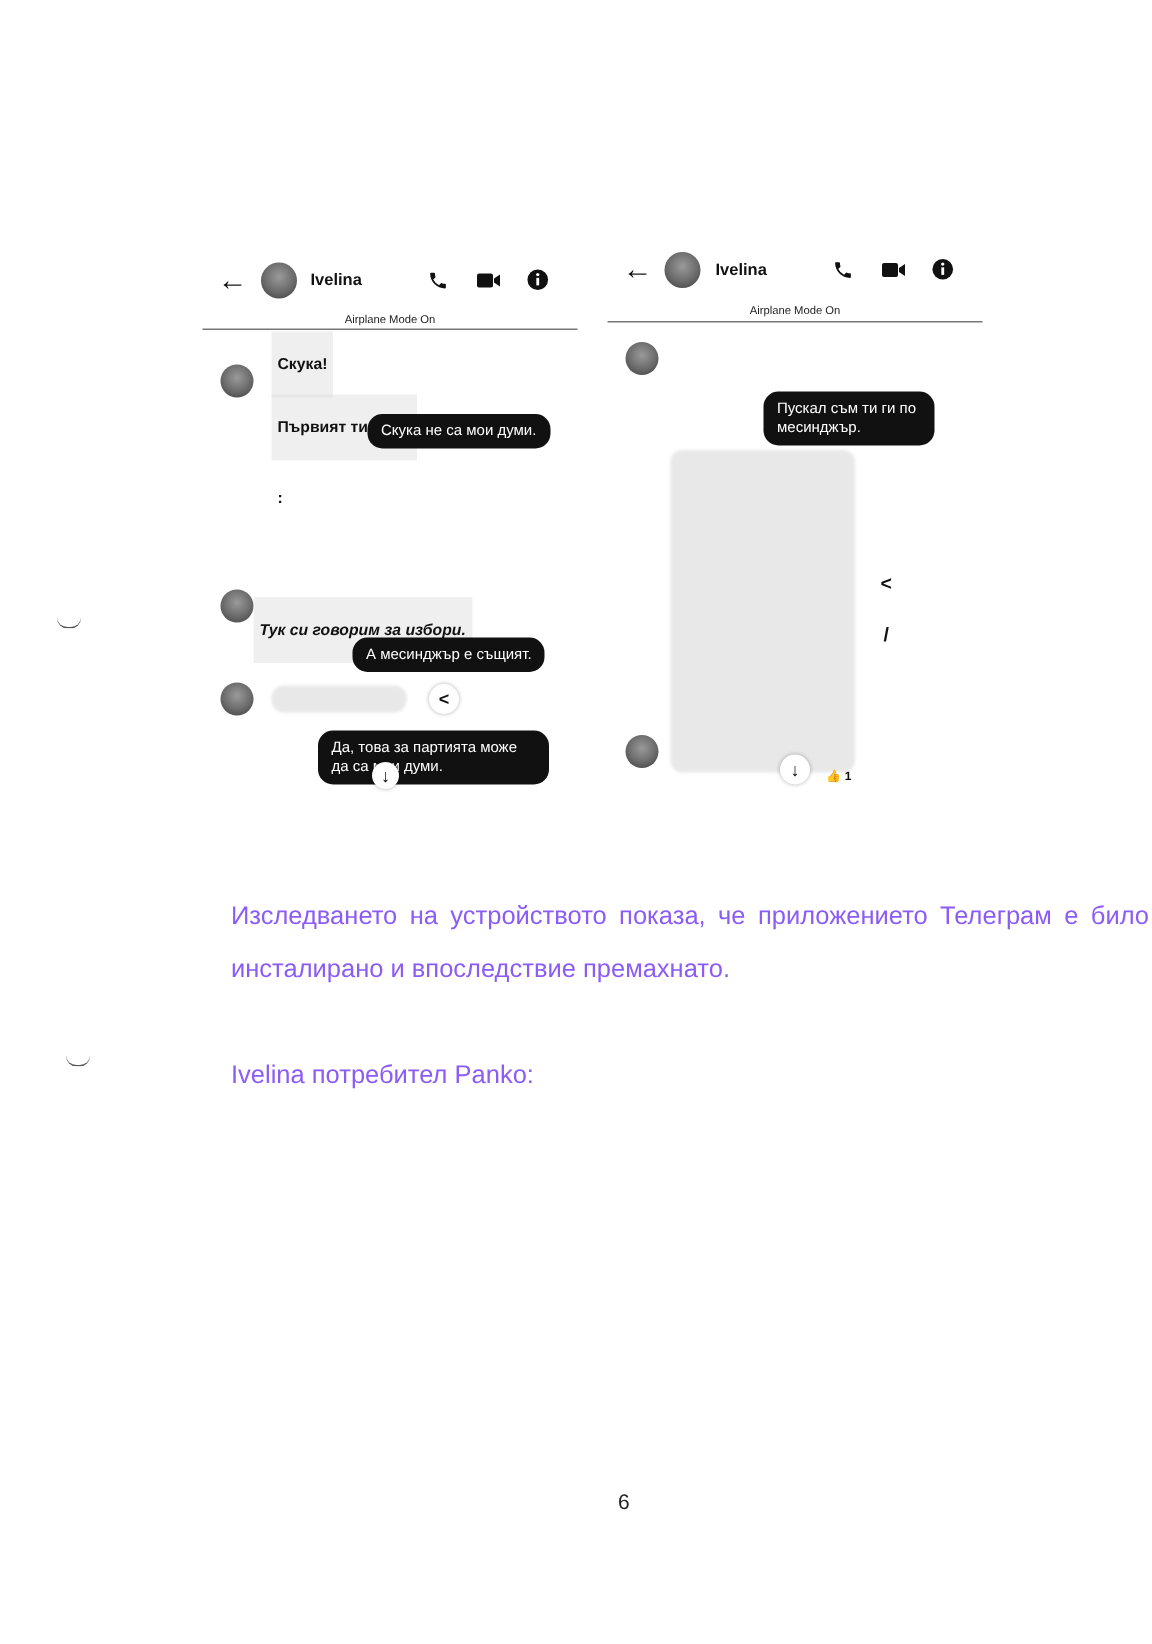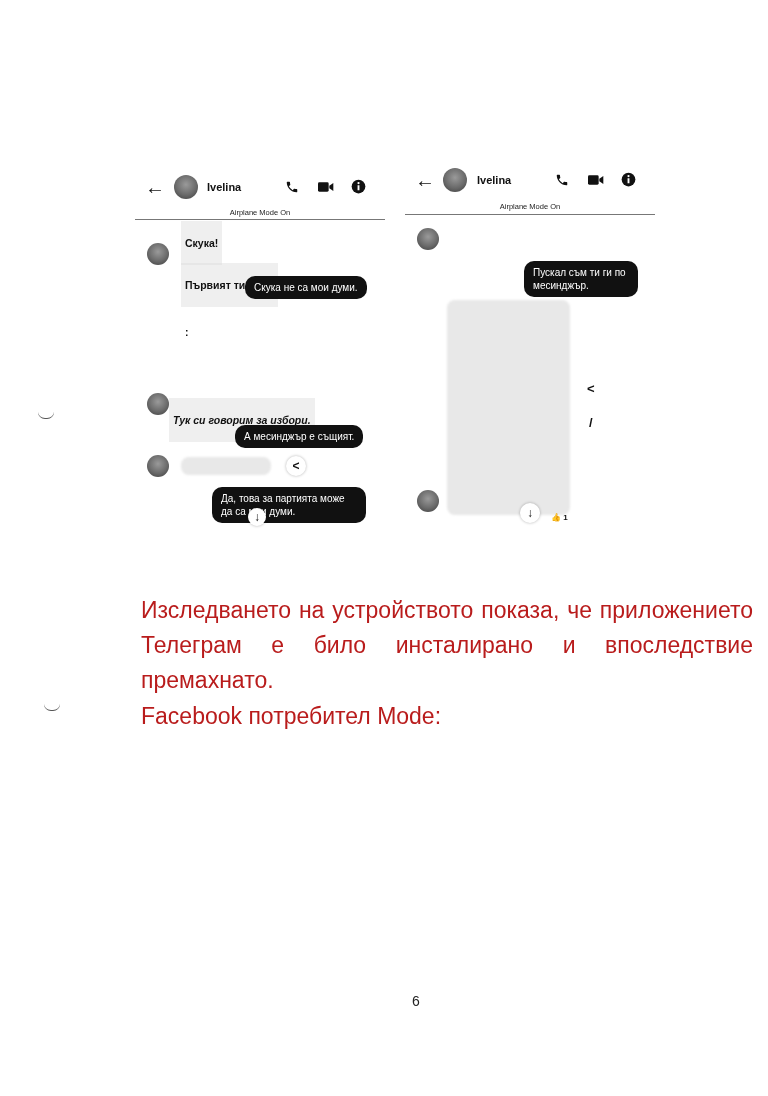--- a/index.html
+++ b/index.html
@@ -19,21 +19,21 @@
   .hline { position:absolute; height:1px; background:#555; opacity:.8; }
   .grey-msg { position:absolute; font-size:10.5px; font-weight:bold; line-height:12px; color:#111;
               background: rgba(220,220,220,0.45); padding:16px 4px; }
   .bubble { position:absolute; background:#111; color:#fff; font-size:10px; line-height:13px;
             border-radius:10px; padding:5px 9px; }
   .blur { position:absolute; background:#e8e8e8; border-radius:8px; filter:blur(1px); }
   .roundbtn { position:absolute; width:20px; height:20px; border-radius:50%; background:#fff;
               box-shadow:0 0 3px rgba(0,0,0,.3); font-size:12px; text-align:center; line-height:20px; }
 
   
-  .para { position:absolute; left:141px; width:612px; font-size:23px; line-height:35px; color:#b91c1c;
+  .para { position:absolute; left:154px; width:612px; font-size:17px; line-height:35px; color:#8b5cf6;
           text-align:justify; }
   .para-last { text-align-last:left; }
   .mark { position:absolute; width:16px; height:6px; border-bottom:1.5px solid #555;
           border-radius:0 0 10px 10px; }
   .pagenum { position:absolute; left:412px; top:993px; font-size:14px; color:#222; }
 </style>
 </head>
 <body>
 
 <div class="shot" style="left:135px; top:170px; width:250px; height:370px;">
@@ -94,32 +94,32 @@
         <circle cx="12" cy="12" r="11" fill="#111"></circle>
         <rect x="10.5" y="10" width="3" height="8" fill="#fff"></rect>
         <circle cx="12" cy="6.5" r="1.8" fill="#fff"></circle>
       </svg>
   </div>
   <div class="airplane" style="left:0; right:0; top:37px;">Airplane Mode On</div>
   <div class="hline" style="left:0; right:0; top:49px;"></div>
 
   <div class="ava ava-sm" style="left:12px; top:63px;"></div>
 
-  <div class="bubble" style="left:119px; top:96px; width:96px;">Пускал съм ти ги по месинджър.</div>
+  <div class="bubble" style="left:104px; top:96px; width:96px;">Пускал съм ти ги по месинджър.</div>
 
   <div class="blur" style="left:42px; top:135px; width:123px; height:215px;"></div>
   <div class="ava ava-sm" style="left:12px; top:325px;"></div>
   <div class="ico" style="left:182px; top:216px; font-weight:bold; font-size:13px;">&lt;</div>
   <div class="ico" style="left:184px; top:250px; font-weight:bold; font-size:13px;">/</div>
   <div class="roundbtn" style="left:115px; top:338px;">↓</div>
   <div class="ico" style="left:146px; top:348px; font-size:8px; color:#777;">
     <span>👍</span>
     <span style="color:#111; font-weight:bold;">1</span>
   </div>
 </div>
 
 <div class="mark" style="left:38px; top:412px;"></div>
 <div class="para para-last" style="top:593px;">Изследването на устройството показа, че приложението Телеграм е било инсталирано и впоследствие премахнато.</div>
 
 <div class="mark" style="left:44px; top:704px;"></div>
-<div class="para" style="top:699px;">Facebook потребител Mode:</div>
+<div class="para" style="top:699px;">Ivelina потребител Panko:</div>
 
 <div class="pagenum">6</div>
 
 </body></html>

